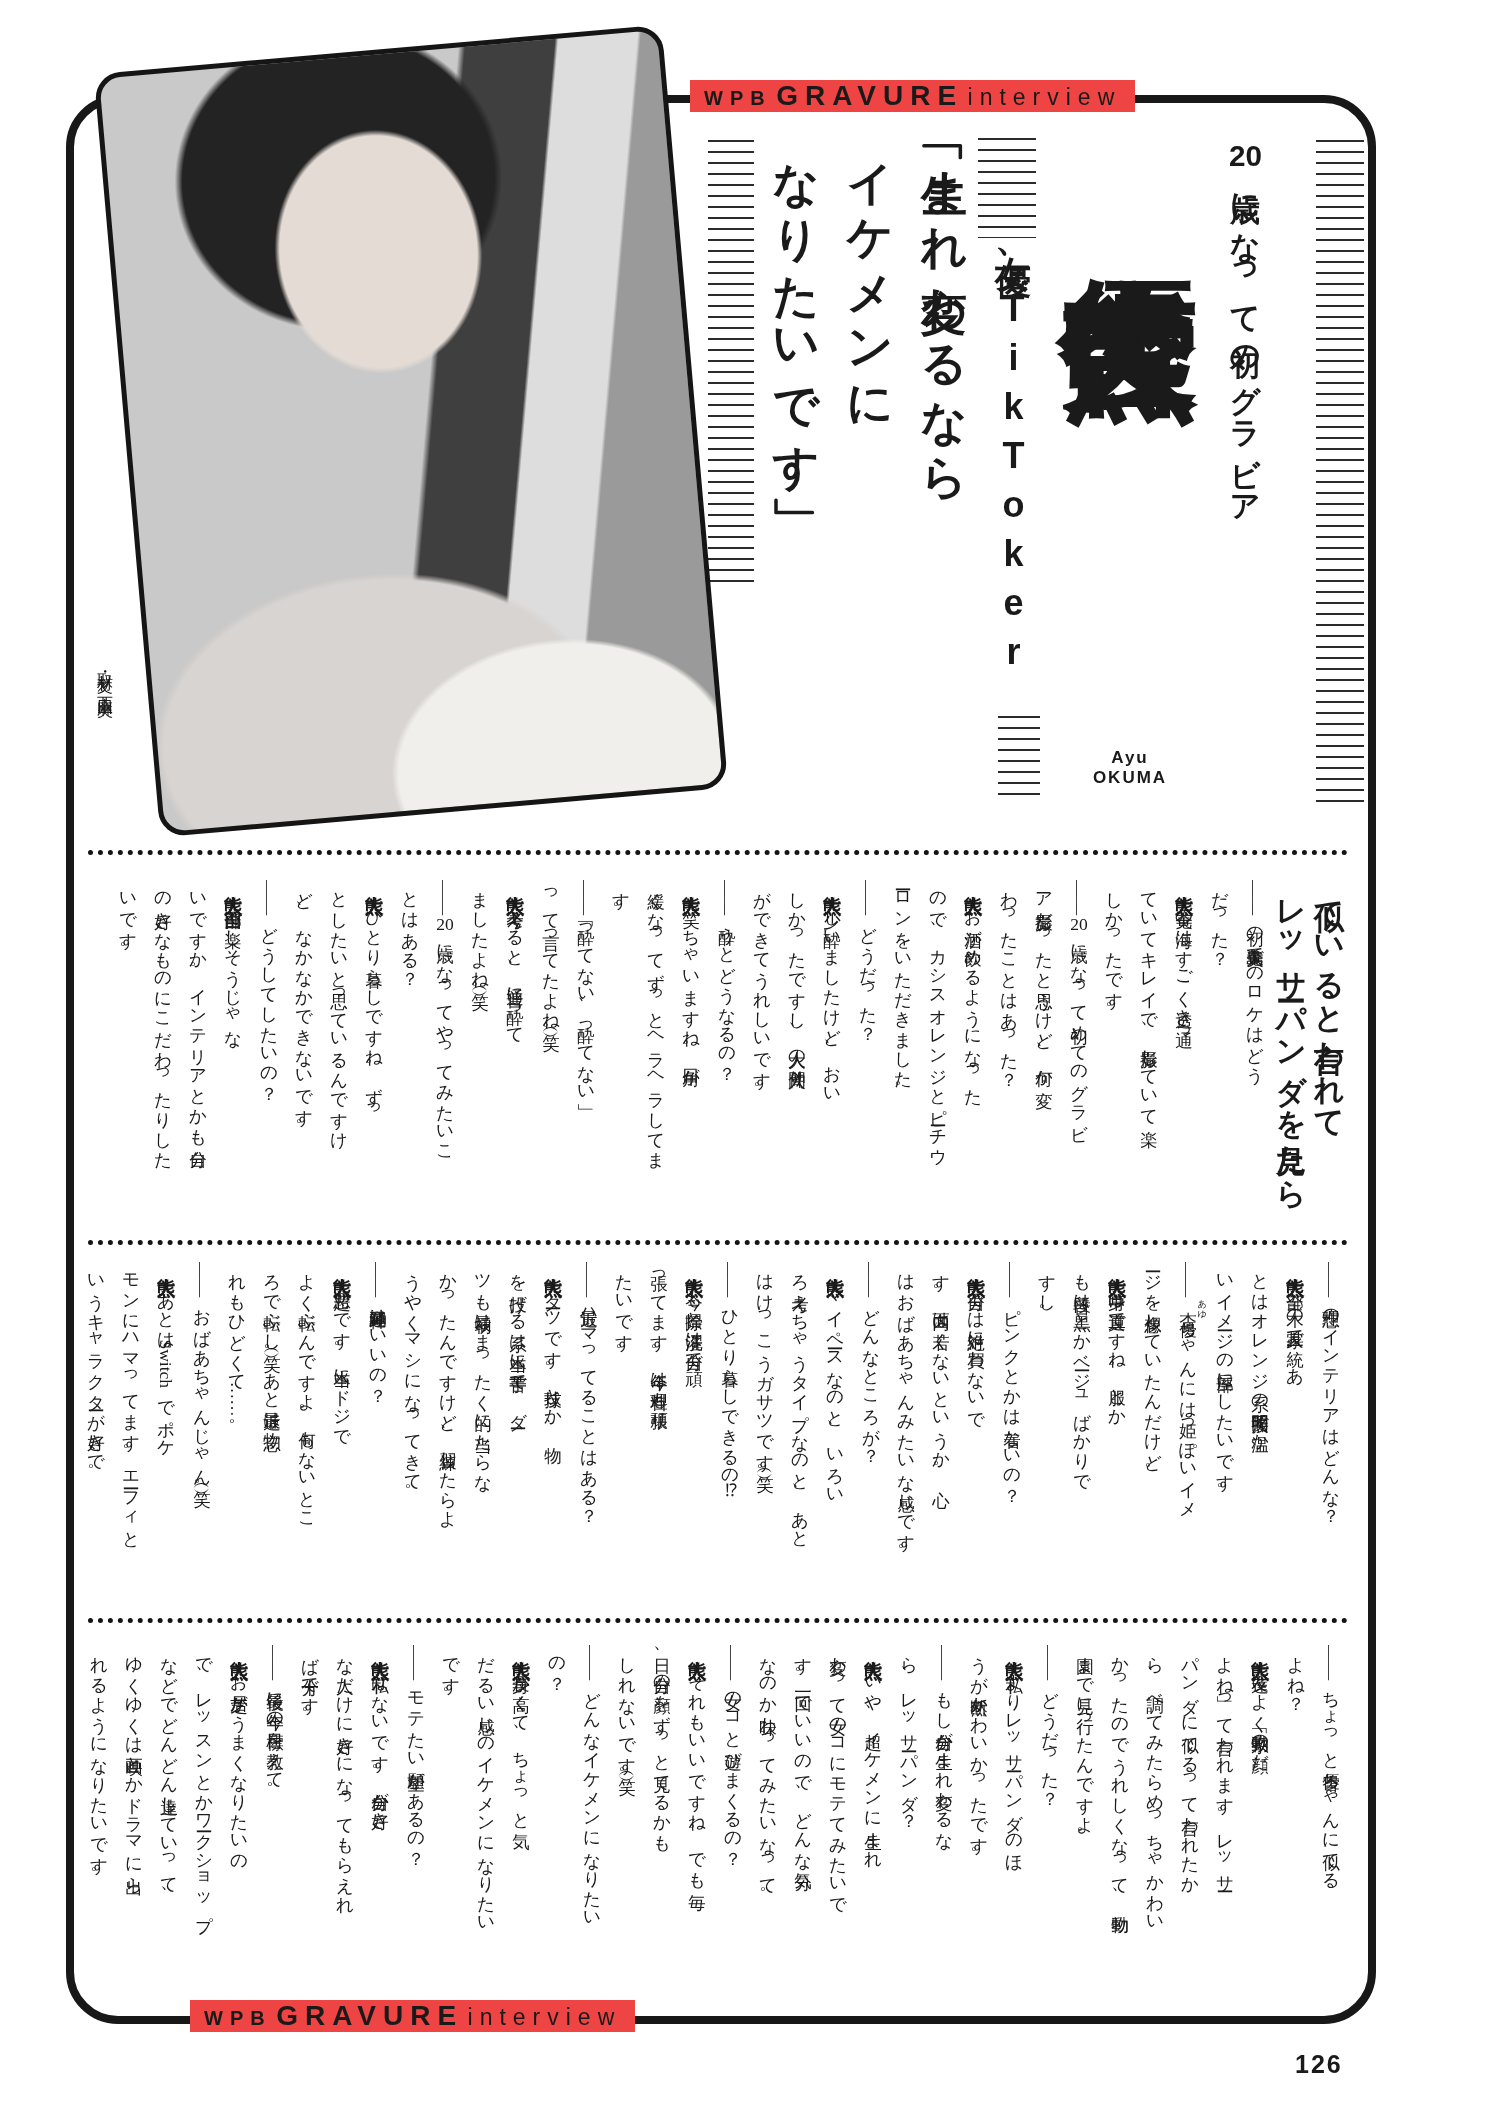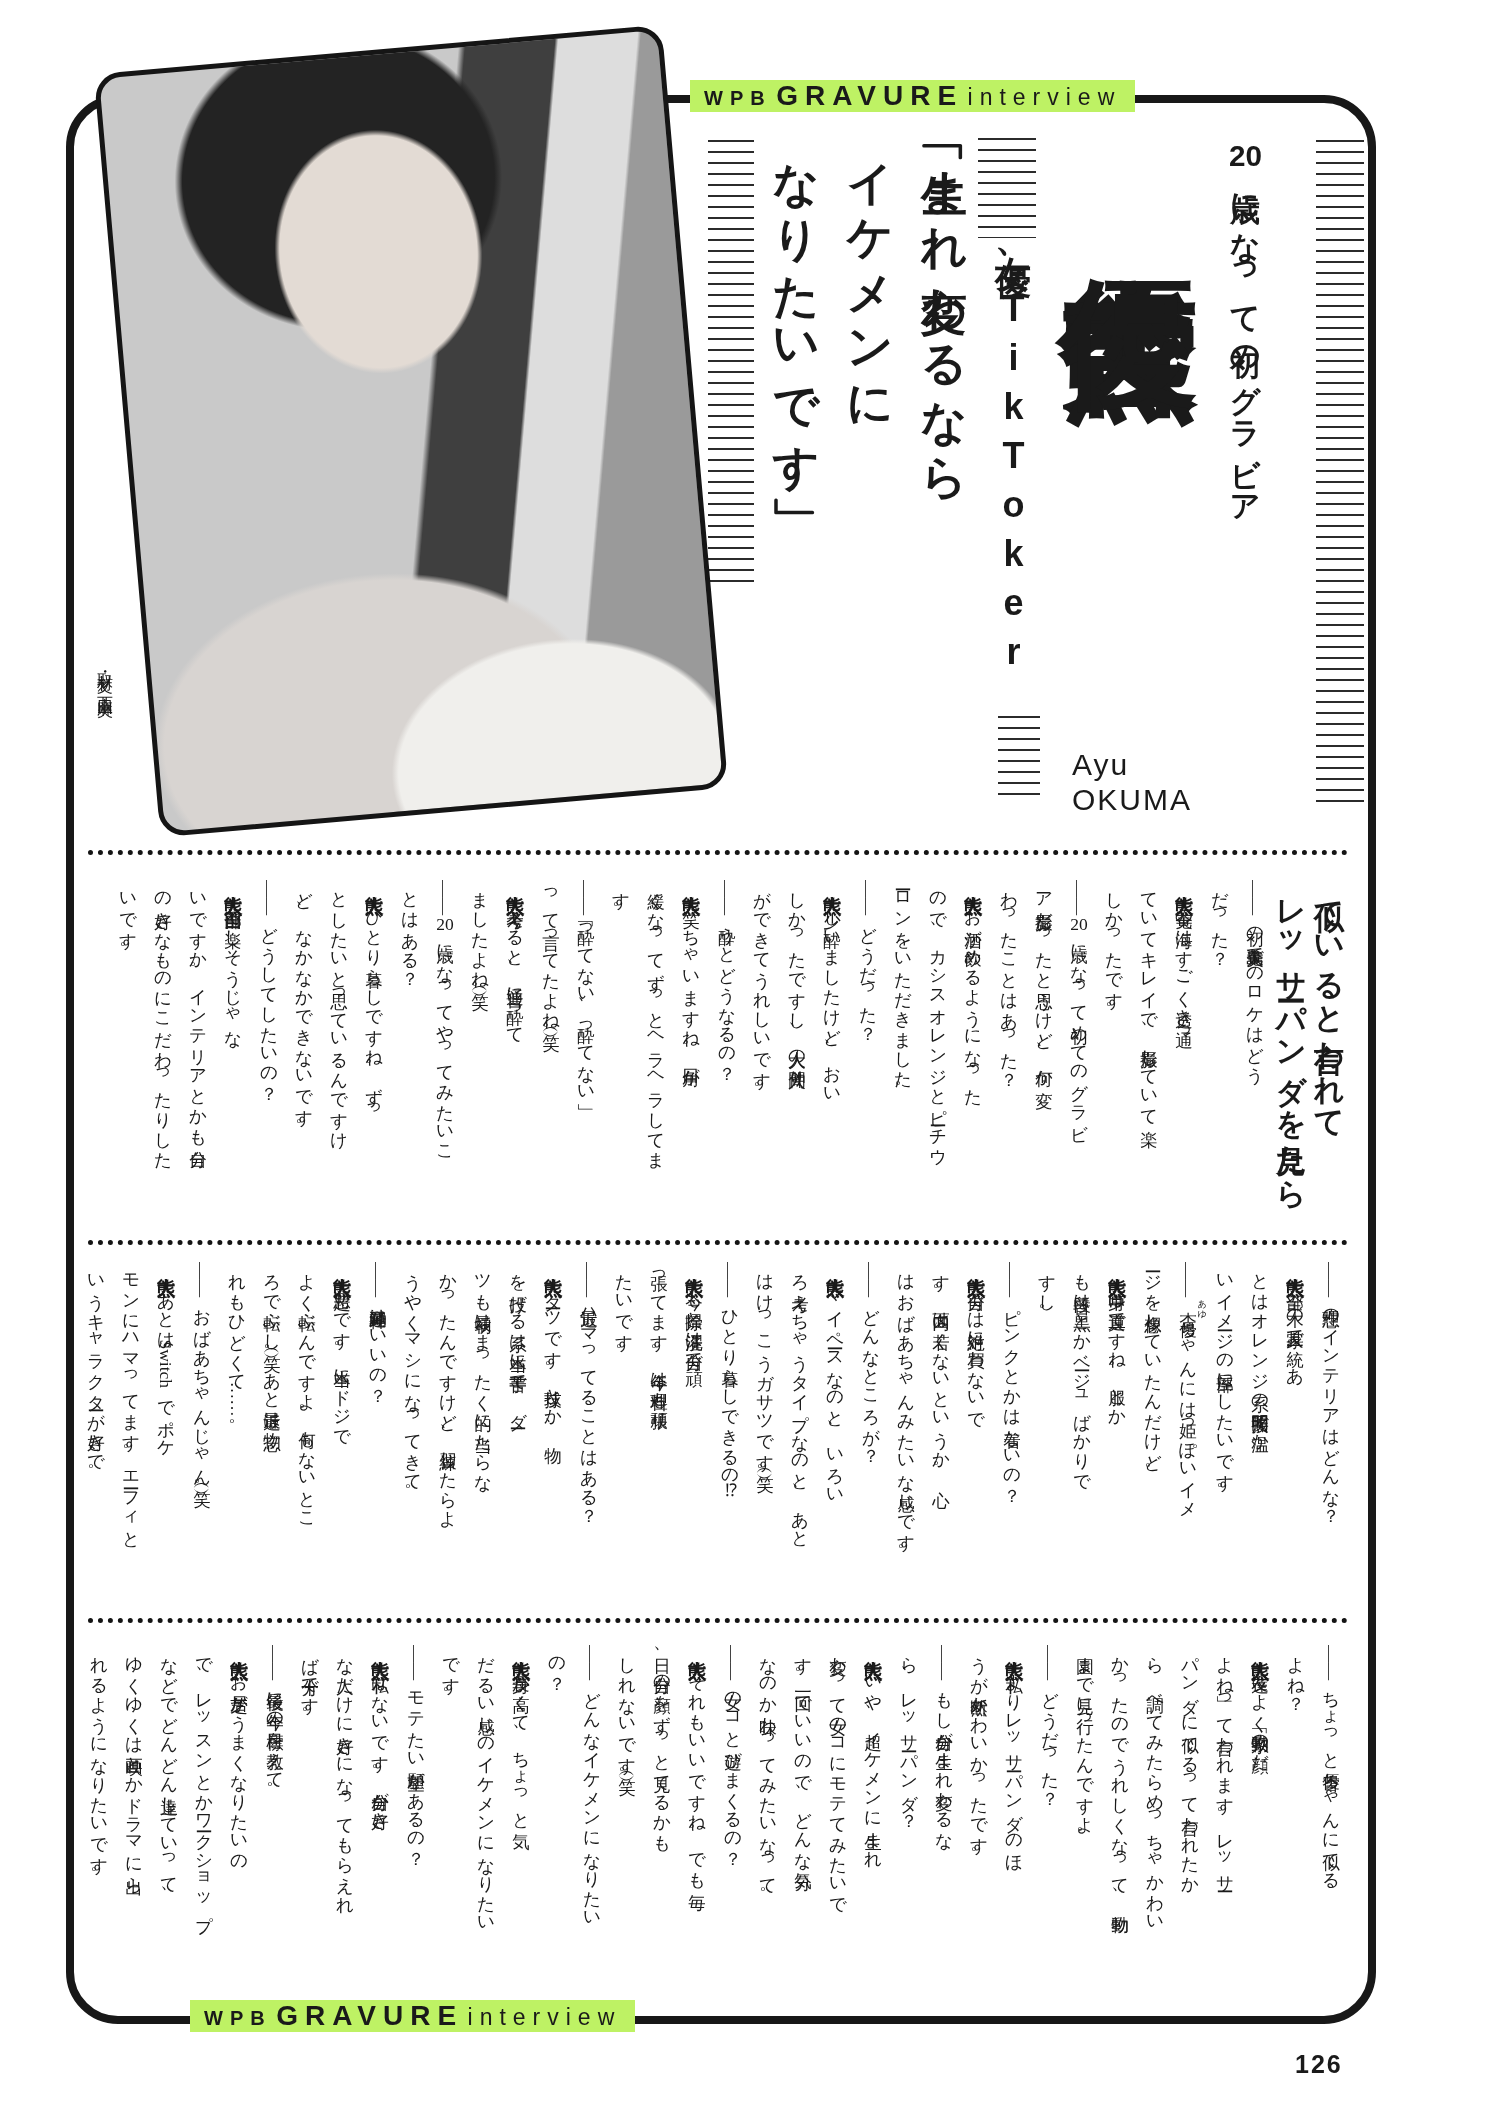--- a/index.html
+++ b/index.html
@@ -2,21 +2,21 @@
 <html><head>
 <meta charset="utf-8">
 <style>
   html,body{margin:0;padding:0;background:#fff;}
   .page{position:relative;width:1500px;height:2117px;background:#fff;overflow:hidden;
         font-family:"Liberation Serif",serif;color:#1a1a1a;}
   
   .frame{position:absolute;left:66px;top:95px;width:1310px;height:1929px;
          border:8px solid #181818;border-radius:52px;box-sizing:border-box;}
   
-  .band-title{position:absolute;background:#bef264;padding:0 14px;white-space:nowrap;
+  .band-title{position:absolute;background:#ef4444;padding:0 14px;white-space:nowrap;
               font-family:"Liberation Sans",sans-serif;z-index:6;text-align:left;}
   .hdr{top:80px;left:690px;}
   .ftr{top:2000px;left:190px;}
   .wpb{font-size:20px;font-weight:bold;letter-spacing:7px;}
   .grv{font-size:28px;font-weight:bold;letter-spacing:7px;}
   .itv{font-size:23px;font-weight:500;letter-spacing:7px;}
   
   .photo{position:absolute;left:126px;top:48px;width:560px;height:756px;
          transform:rotate(-5deg);border:5px solid #151515;border-radius:26px;
          overflow:hidden;z-index:5;background-color:#cccccc;
@@ -31,22 +31,22 @@
          background:repeating-linear-gradient(to bottom,#2b2b2b 0 2px,rgba(0,0,0,0) 2px 11px);}
   
   .vtx{position:absolute;writing-mode:vertical-rl;text-orientation:mixed;z-index:5;
        font-family:"Liberation Sans",sans-serif;font-weight:bold;white-space:nowrap;}
   .kicker{left:1224px;top:140px;font-size:30px;letter-spacing:3px;}
   .artist{left:1048px;top:165px;font-size:140px;line-height:165px;letter-spacing:1px;}
   .subtitle{left:988px;top:228px;font-size:36px;letter-spacing:8px;text-orientation:upright;}
   .quote{position:absolute;left:760px;top:130px;height:470px;writing-mode:vertical-rl;z-index:5;}
   .quote-line{font-family:"Liberation Sans",sans-serif;font-weight:bold;font-size:46px;
               line-height:74px;letter-spacing:4px;margin:0;white-space:nowrap;}
-  .romaji{position:absolute;left:1072px;top:748px;width:116px;text-align:left;z-index:5;
-          font-family:"Liberation Sans",sans-serif;font-weight:normal;font-size:30px;
+  .romaji{position:absolute;left:1072px;top:748px;width:116px;text-align:center;z-index:5;
+          font-family:"Liberation Sans",sans-serif;font-weight:bold;font-size:17px;
           line-height:1.15;letter-spacing:2px;}
   .credit{left:94px;top:660px;font-size:16px;font-weight:normal;letter-spacing:1.5px;}
   
   .dots{position:absolute;left:88px;width:1260px;height:0;border-top:5px dotted #141414;}
   
   .band{position:absolute;left:85px;width:1263px;height:338px;writing-mode:vertical-rl;
         text-orientation:mixed;z-index:5;}
   .line{margin:0;line-height:35px;font-size:17.5px;letter-spacing:0;
         font-family:"Liberation Serif",serif;white-space:nowrap;}
   .line.h{font-family:"Liberation Sans",sans-serif;font-weight:bold;

